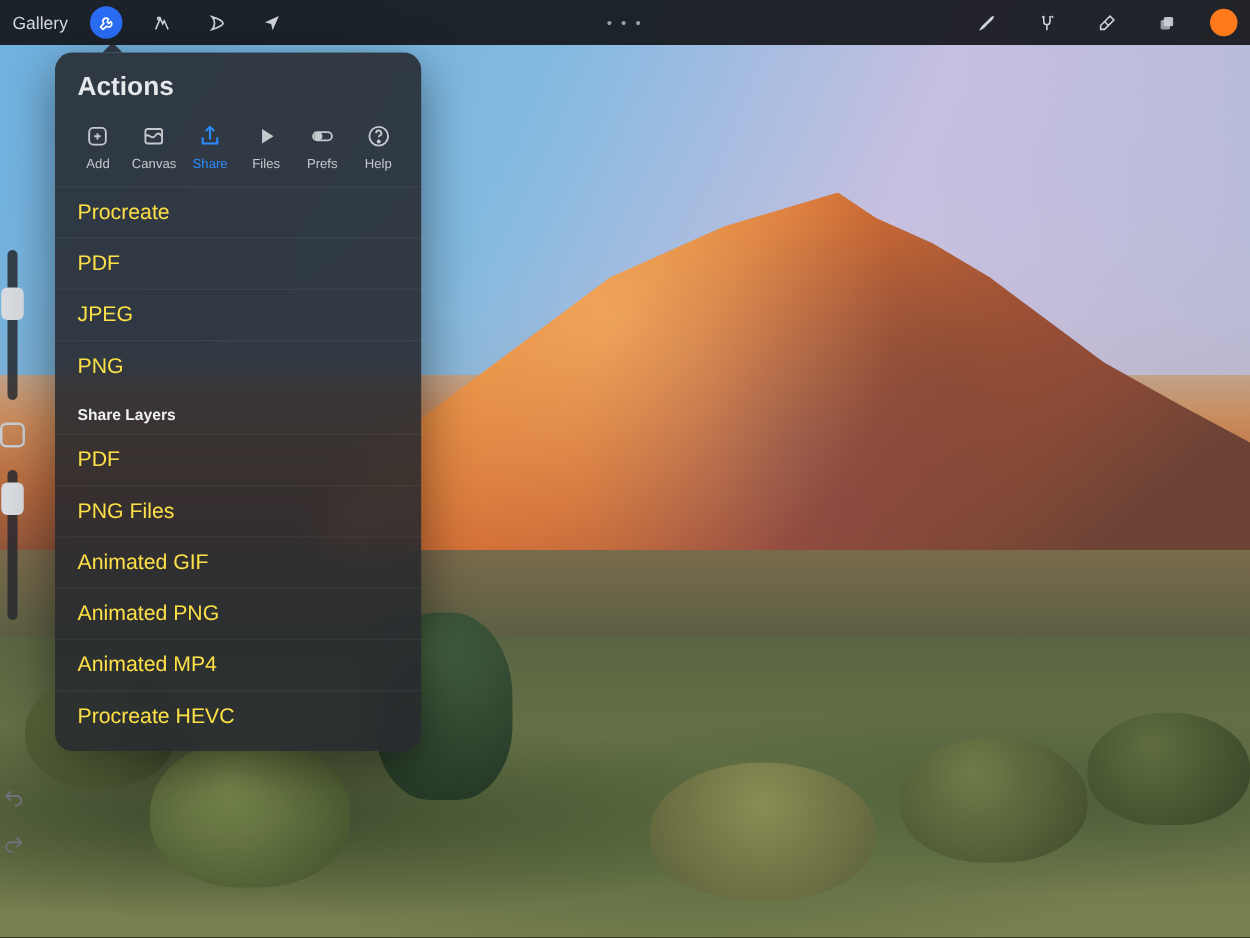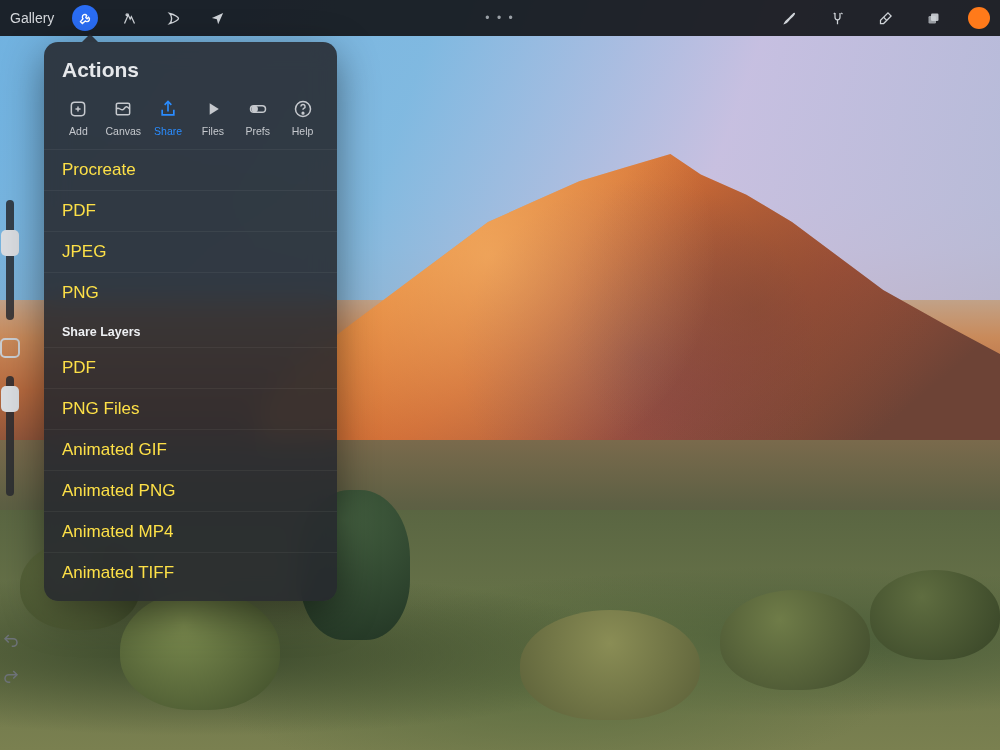--- a/index.html
+++ b/index.html
@@ -296,14 +296,14 @@
   <div class="option-row">PDF</div>
   <div class="option-row">JPEG</div>
   <div class="option-row">PNG</div>
 
   <div class="section-header">Share Layers</div>
   <div class="option-row">PDF</div>
   <div class="option-row">PNG Files</div>
   <div class="option-row">Animated GIF</div>
   <div class="option-row">Animated PNG</div>
   <div class="option-row">Animated MP4</div>
-  <div class="option-row">Animated TIFF</div>
+  <div class="option-row">Procreate HEVC</div>
 </div>
 
 </body></html>

